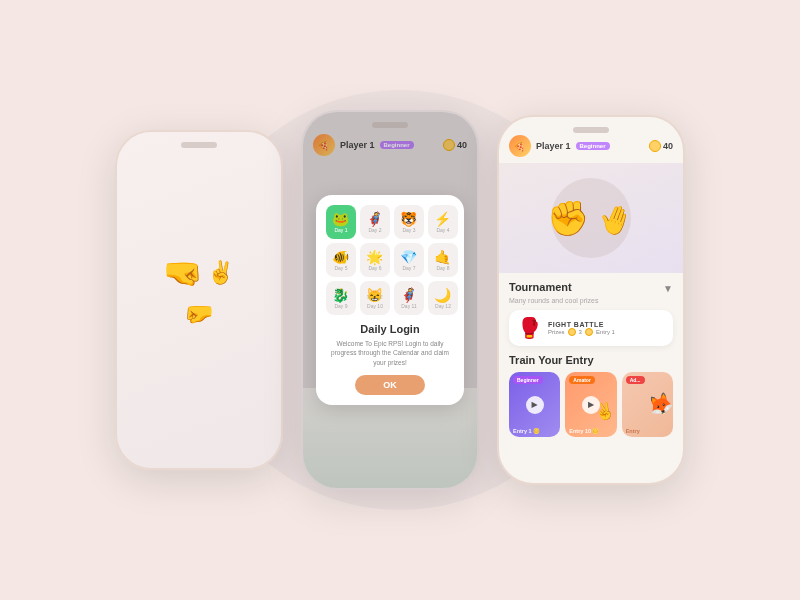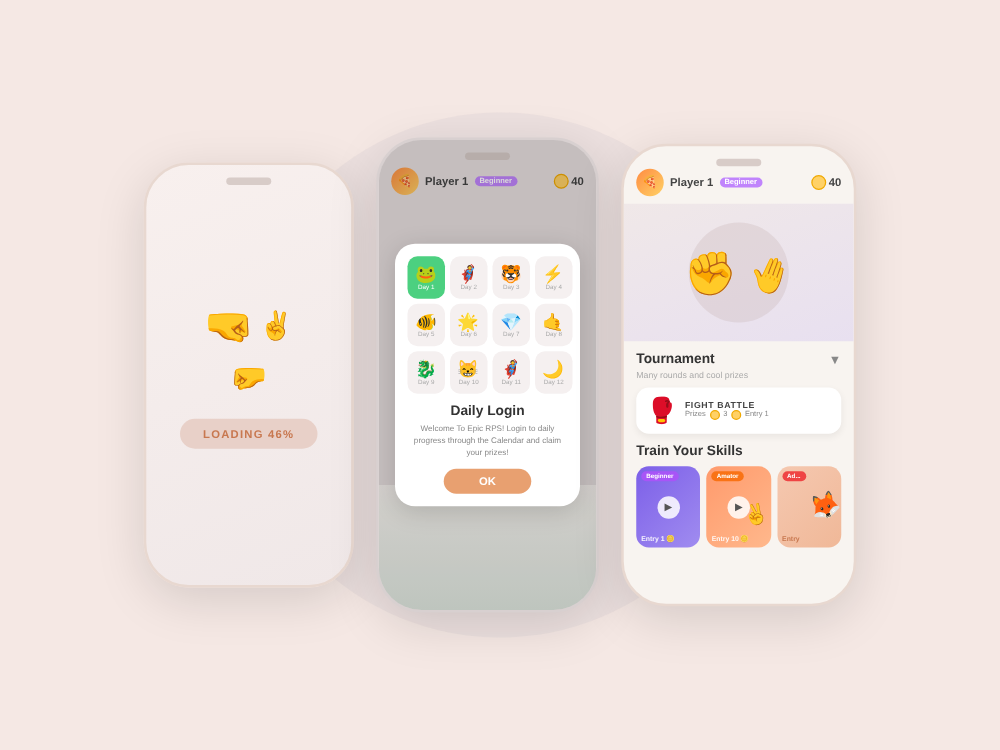--- a/index.html
+++ b/index.html
@@ -465,23 +465,20 @@
   <div class="phone phone-1">
     <div class="phone-notch"></div>
     <div class="phone-1-content">
       <div class="rps-hands-top">
         <span>🤜</span>
         <span style="font-size:22px; color:#e89878; margin-left:4px;">✌️</span>
       </div>
       <div class="rps-hands-bottom">
         <span style="font-size:24px;">🤛</span>
       </div>
-      <div class="loading-bar-wrap">
-        <span>LOADING 46%</span>
-      </div>
     </div>
   </div>
 
   <div class="phone phone-2" style="position:relative;">
     <div class="phone-notch"></div>
     <div class="phone-2-header">
       <div class="avatar-small">🍕</div>
       <span class="player-name-sm">Player 1</span>
       <span class="badge-beginner-sm">Beginner</span>
       <div class="coin-count-sm">
@@ -584,21 +581,21 @@
           <div class="tournament-prizes">
             <span>Prizes</span>
             <div class="prize-coin"></div>
             <span>3</span>
             <div class="prize-coin"></div>
             <span>Entry 1</span>
           </div>
         </div>
       </div>
 
-      <div class="train-title">Train Your Skills</div>
+      <div class="train-title">Train Your Entry</div>
       <div class="train-cards">
         <div class="train-card train-card-1">
           <div class="train-badge train-badge-beginner">Beginner</div>
           <div class="play-btn">▶</div>
           <div class="train-entry">Entry 1 🪙</div>
         </div>
         <div class="train-card train-card-2">
           <div class="train-badge train-badge-amator">Amator</div>
           <div class="play-btn">▶</div>
           <span class="train-hand-emoji">✌️</span>

